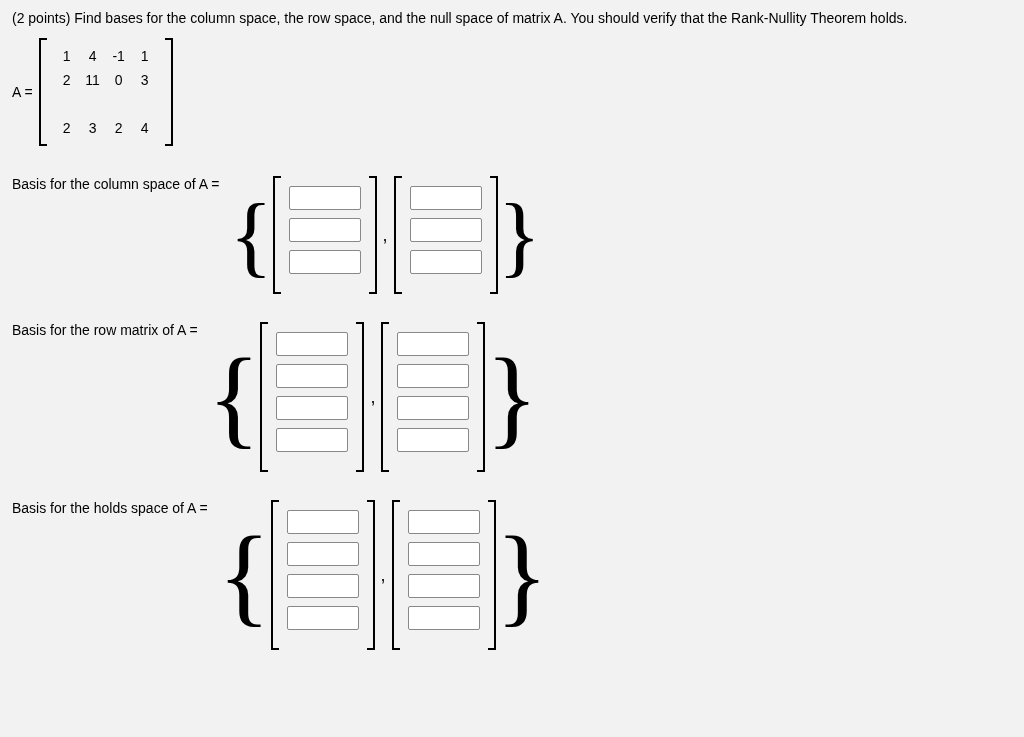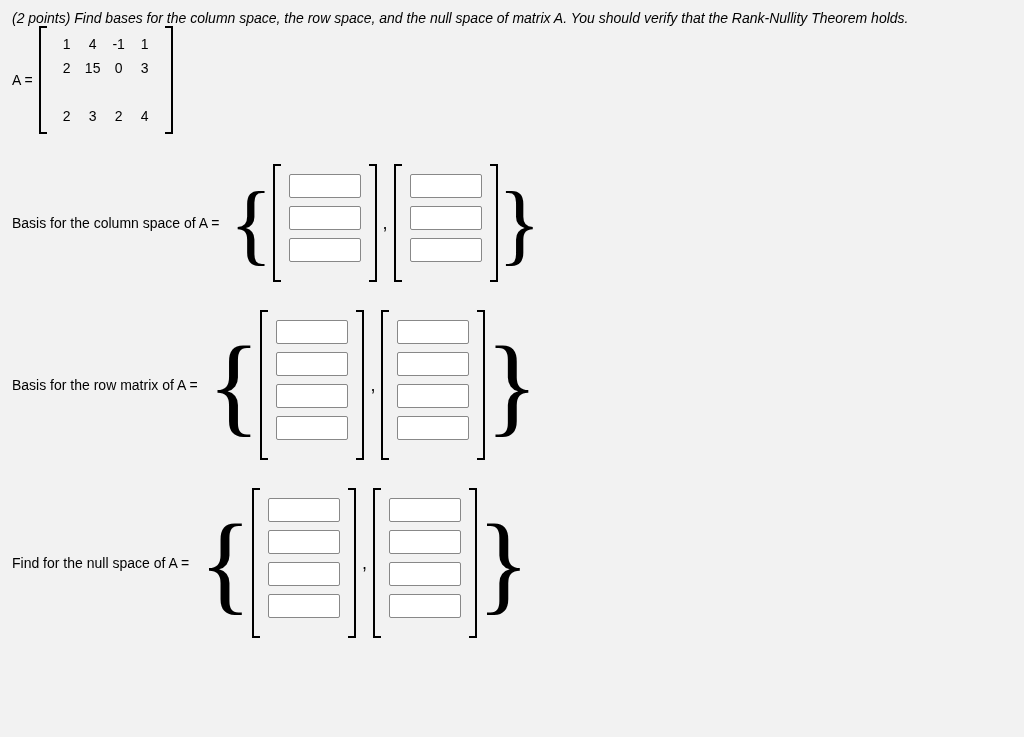--- a/index.html
+++ b/index.html
@@ -5,21 +5,21 @@
     * { box-sizing: border-box; }
     body {
       margin: 0;
       padding: 10px 12px;
       background: #f2f2f2;
       font-family: Arial, Helvetica, sans-serif;
       font-size: 14px;
       color: #000;
       width: 1024px;
     }
-    .question-text { margin-bottom: 0; font-style: italic; }
+    .question-text { margin-bottom: 12px; }
     .matrix-row { display: flex; align-items: center; margin-bottom: 30px; }
     .lhs { margin-right: 6px; }
     .bracket-matrix {
       display: flex;
       align-items: stretch;
     }
     .left-bracket, .right-bracket {
       width: 7px;
       position: relative;
     }
@@ -42,21 +42,21 @@
       display: grid;
       padding: 6px 8px;
     }
     .mA { grid-template-columns: repeat(4, 26px); grid-template-rows: repeat(4, 24px); }
     .matrix-cells span {
       display:flex; align-items:center; justify-content:center;
       font-size: 14px;
     }
     .answer-row {
       display: flex;
-      align-items: center;
+      align-items: flex-start;
       margin-bottom: 28px;
     }
     .label { margin-right: 10px; font-size: 14px; }
     .set-braces {
       display: flex;
       align-items: center;
     }
     .brace { font-size: 90px; line-height: 0.7; font-family: "Times New Roman", serif; font-weight: 300; }
     .vec-pair { display:flex; align-items:center; gap: 4px; }
     .comma { font-size: 18px; margin: 0 2px; align-self:center; }
@@ -88,21 +88,21 @@
     <div class="left-bracket">
         <span class="tb top"></span>
         <span class="tb bot"></span>
       </div>
     <div class="matrix-cells mA" id="matrix-A-cells">
         <span>1</span>
         <span>4</span>
         <span>-1</span>
         <span>1</span>
         <span>2</span>
-        <span>15</span>
+        <span>11</span>
         <span>0</span>
         <span>3</span>
         <span></span>
         <span></span>
         <span></span>
         <span></span>
         <span>2</span>
         <span>3</span>
         <span>2</span>
         <span>4</span>
@@ -192,21 +192,21 @@
             <span class="tb top"></span>
             <span class="tb bot"></span>
           </div>
         </div>
       </div>
     <span class="brace" style="font-size:110px">}</span>
   </div>
 </div>
 
 <div class="answer-row">
-  <span class="label">Find for the null space of A =</span>
+  <span class="label">Basis for the holds space of A =</span>
   <div class="set-braces">
     <span class="brace" style="font-size:110px">{</span>
     <div class="vec-pair h4" id="vec-null">
         <div class="ic-wrap">
           <div class="left-bracket">
             <span class="tb top"></span>
             <span class="tb bot"></span>
           </div>
           <div class="input-col">
             <input class="input-box" style="">

